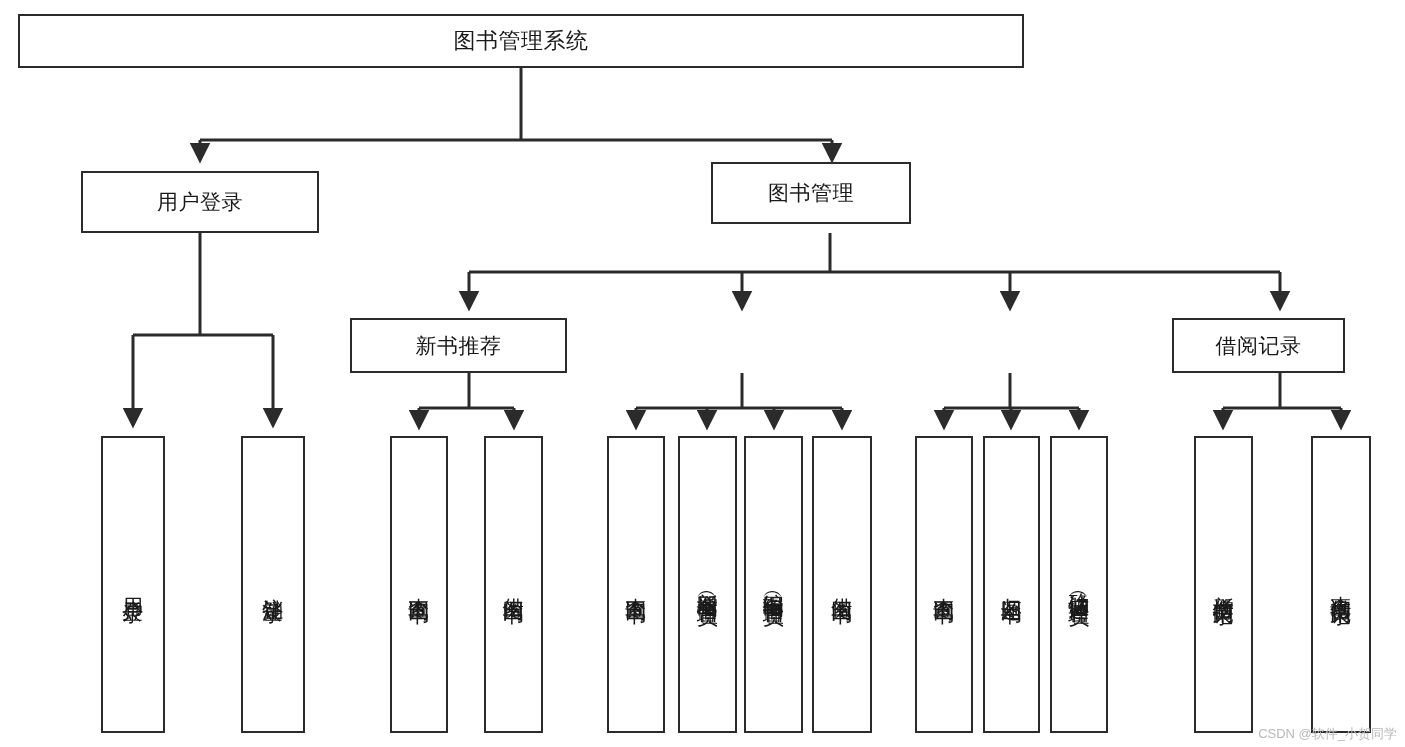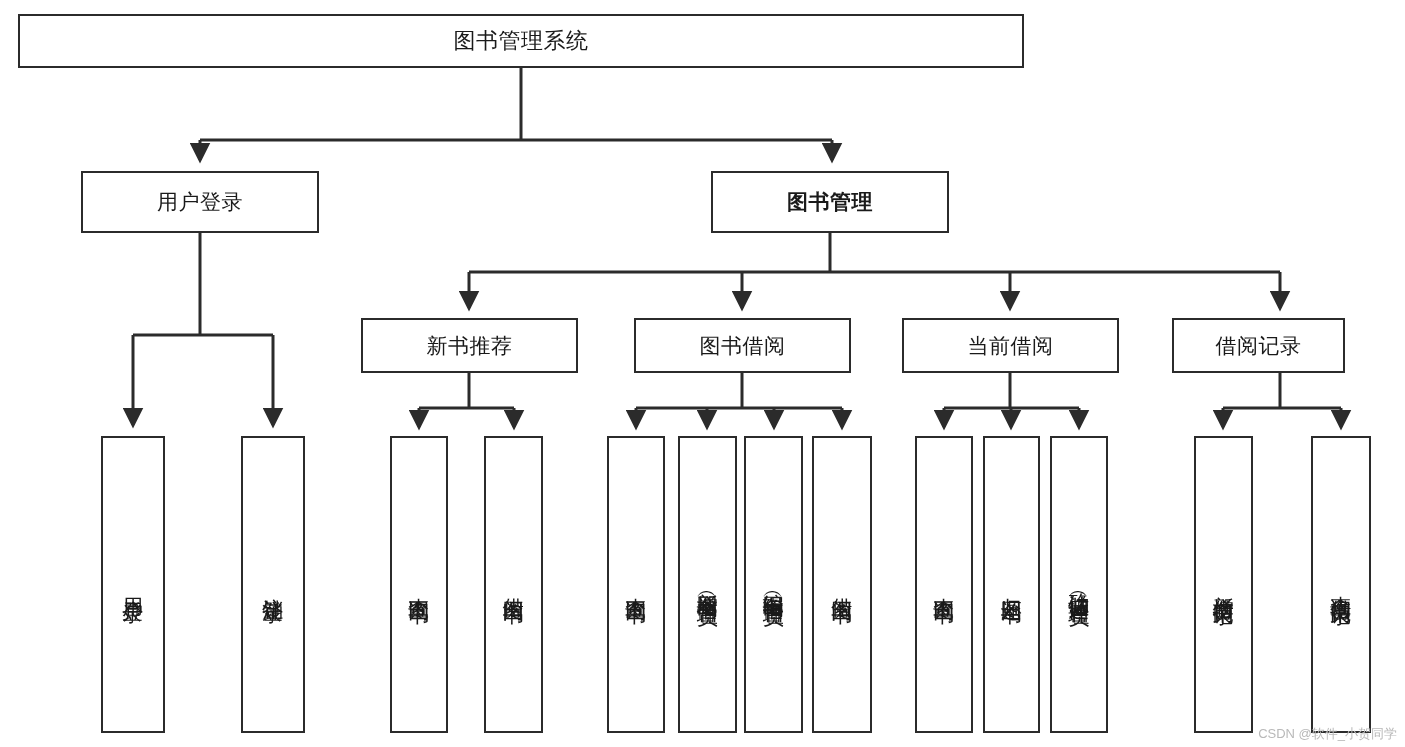--- a/index.html
+++ b/index.html
@@ -125,25 +125,23 @@
       <path d="M 1280 373 L 1280 408"></path>
       <path d="M 1223 408 L 1341 408"></path>
       <path d="M 1223 408 L 1223 427" marker-end="url(#arrow)"></path>
       <path d="M 1341 408 L 1341 427" marker-end="url(#arrow)"></path>
     </g>
   </svg>
 
   <div class="node node-h node-root" style="left: 18px; top: 14px; width: 1006px; height: 54px;">图书管理系统</div>
 
   <div class="node node-h" style="left: 81px; top: 171px; width: 238px; height: 62px;">用户登录</div>
-  <div class="node node-h" style="left: 711px; top: 171px; width: 238px; height: 62px; font-weight: bold;">图书管理</div>
+  <div class="node node-h" style="left: 711px; top: 162px; width: 200px; height: 62px;">图书管理</div>
 
-  <div class="node node-h" style="left: 361px; top: 318px; width: 217px; height: 55px;">新书推荐</div>
-  <div class="node node-h" style="left: 634px; top: 318px; width: 217px; height: 55px;">图书借阅</div>
-  <div class="node node-h" style="left: 902px; top: 318px; width: 217px; height: 55px;">当前借阅</div>
+  <div class="node node-h" style="left: 350px; top: 318px; width: 217px; height: 55px;">新书推荐</div>
   <div class="node node-h" style="left: 1172px; top: 318px; width: 173px; height: 55px;">借阅记录</div>
 
   <div class="node node-v" style="left: 101px; top: 436px; width: 64px; height: 297px;">用户登录</div>
   <div class="node node-v" style="left: 241px; top: 436px; width: 64px; height: 297px;">注销登录</div>
   <div class="node node-v" style="left: 390px; top: 436px; width: 58px; height: 297px;">查询图书</div>
   <div class="node node-v" style="left: 484px; top: 436px; width: 59px; height: 297px;">借阅图书</div>
   <div class="node node-v" style="left: 607px; top: 436px; width: 58px; height: 297px;">查询图书</div>
   <div class="node node-v" style="left: 678px; top: 436px; width: 59px; height: 297px;">新增图书（管理员）</div>
   <div class="node node-v" style="left: 744px; top: 436px; width: 59px; height: 297px;">编辑图书（管理员）</div>
   <div class="node node-v" style="left: 812px; top: 436px; width: 60px; height: 297px;">借阅图书</div>

